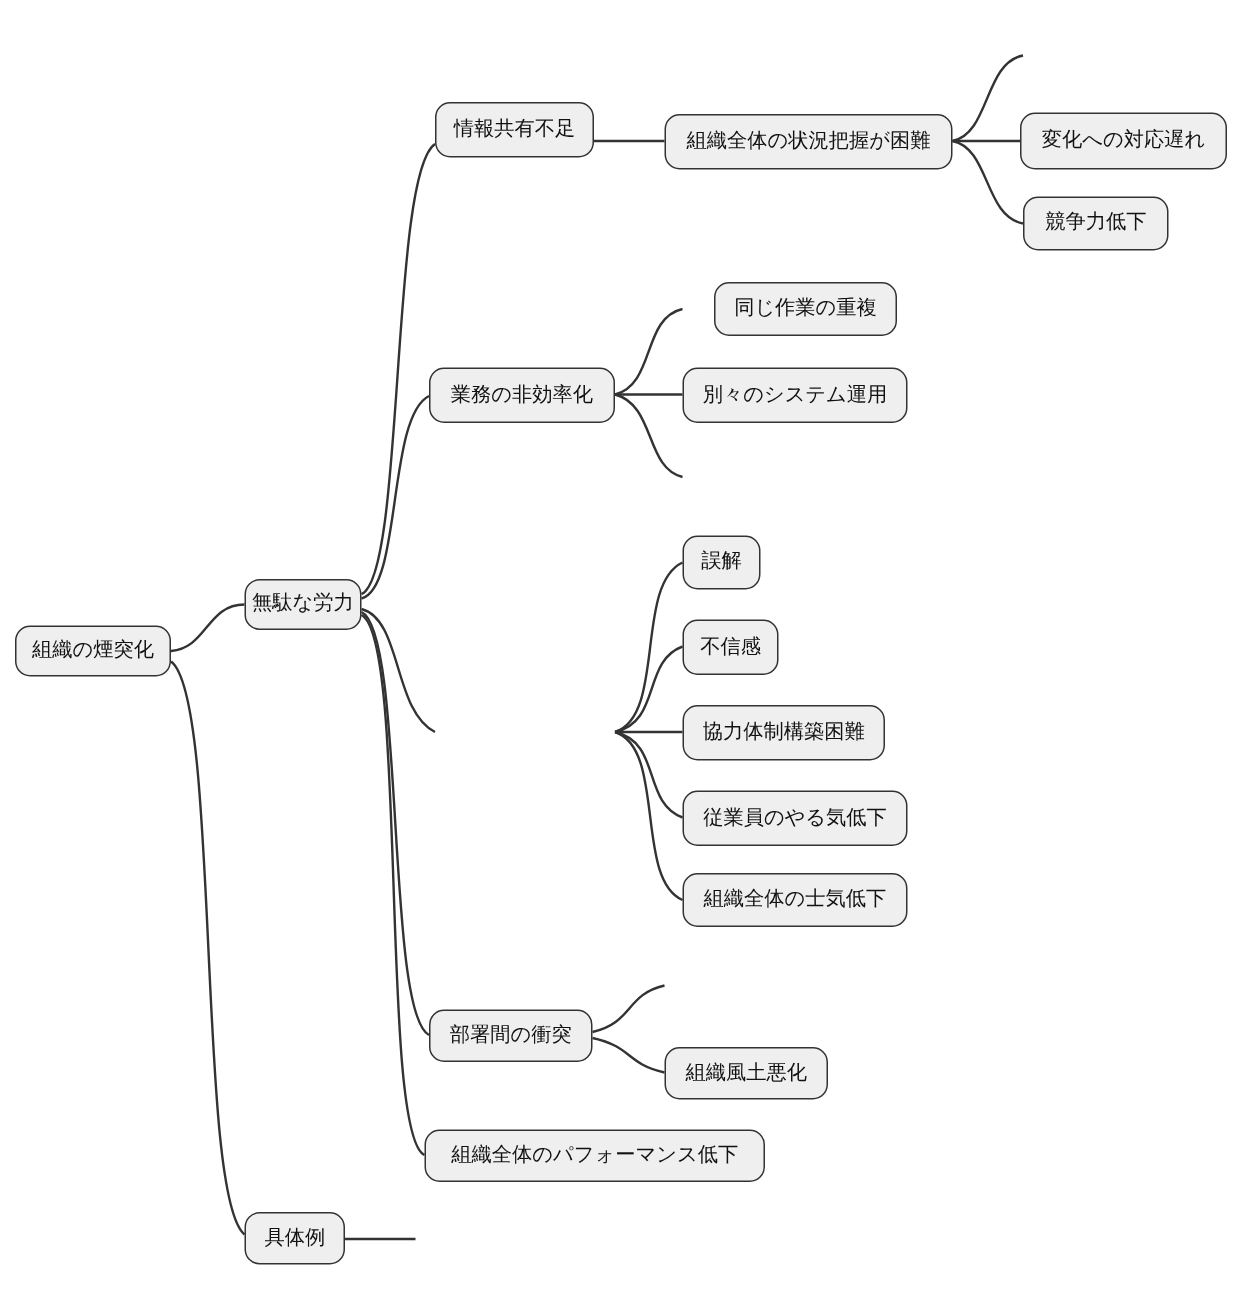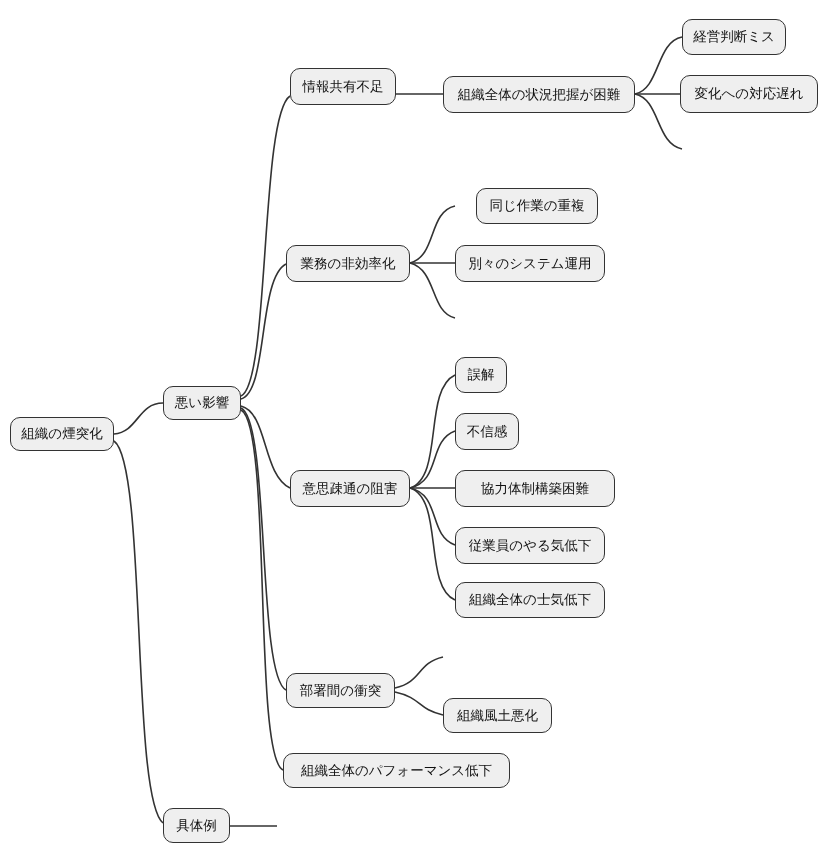--- a/index.html
+++ b/index.html
@@ -50,45 +50,44 @@
     <path d="M410,488 L455,488"></path>
     <path d="M410,488 C441,495 428,535 455,545"></path>
     <path d="M410,488 C444,499 423,586 455,600"></path>
     <path d="M395,688 C422,682 417,663 443,657"></path>
     <path d="M395,692 C422,698 417,709 443,715"></path>
     <path d="M230,826 L277,826"></path>
   </svg>
 
   <div class="node" style="left:10px;top:417px;width:104px;height:34px">組織の煙突化</div>
 
-  <div class="node" style="left:163px;top:386px;width:78px;height:34px">悪い影響</div>
+  <div class="node" style="left:163px;top:386px;width:78px;height:34px">無駄な労力</div>
 
   <div class="node" style="left:290px;top:68px;width:106px;height:37px">情報共有不足</div>
 
   <div class="node" style="left:443px;top:76px;width:192px;height:37px">組織全体の状況把握が困難</div>
 
-  <div class="node" style="left:682px;top:19px;width:104px;height:36px">経営判断ミス</div>
 
   <div class="node" style="left:680px;top:75px;width:138px;height:38px">変化への対応遅れ</div>
 
+  <div class="node" style="left:682px;top:131px;width:97px;height:36px">競争力低下</div>
 
   <div class="node" style="left:286px;top:245px;width:124px;height:37px">業務の非効率化</div>
 
   <div class="node" style="left:476px;top:188px;width:122px;height:36px">同じ作業の重複</div>
 
   <div class="node" style="left:455px;top:245px;width:150px;height:37px">別々のシステム運用</div>
 
 
-  <div class="node" style="left:290px;top:470px;width:120px;height:37px">意思疎通の阻害</div>
 
   <div class="node" style="left:455px;top:357px;width:52px;height:36px">誤解</div>
 
   <div class="node" style="left:455px;top:413px;width:64px;height:37px">不信感</div>
 
-  <div class="node" style="left:455px;top:470px;width:160px;height:37px">協力体制構築困難</div>
+  <div class="node" style="left:455px;top:470px;width:135px;height:37px">協力体制構築困難</div>
 
   <div class="node" style="left:455px;top:527px;width:150px;height:37px">従業員のやる気低下</div>
 
   <div class="node" style="left:455px;top:582px;width:150px;height:36px">組織全体の士気低下</div>
 
   <div class="node" style="left:286px;top:673px;width:109px;height:35px">部署間の衝突</div>
 
 
   <div class="node" style="left:283px;top:753px;width:227px;height:35px">組織全体のパフォーマンス低下</div>
 

